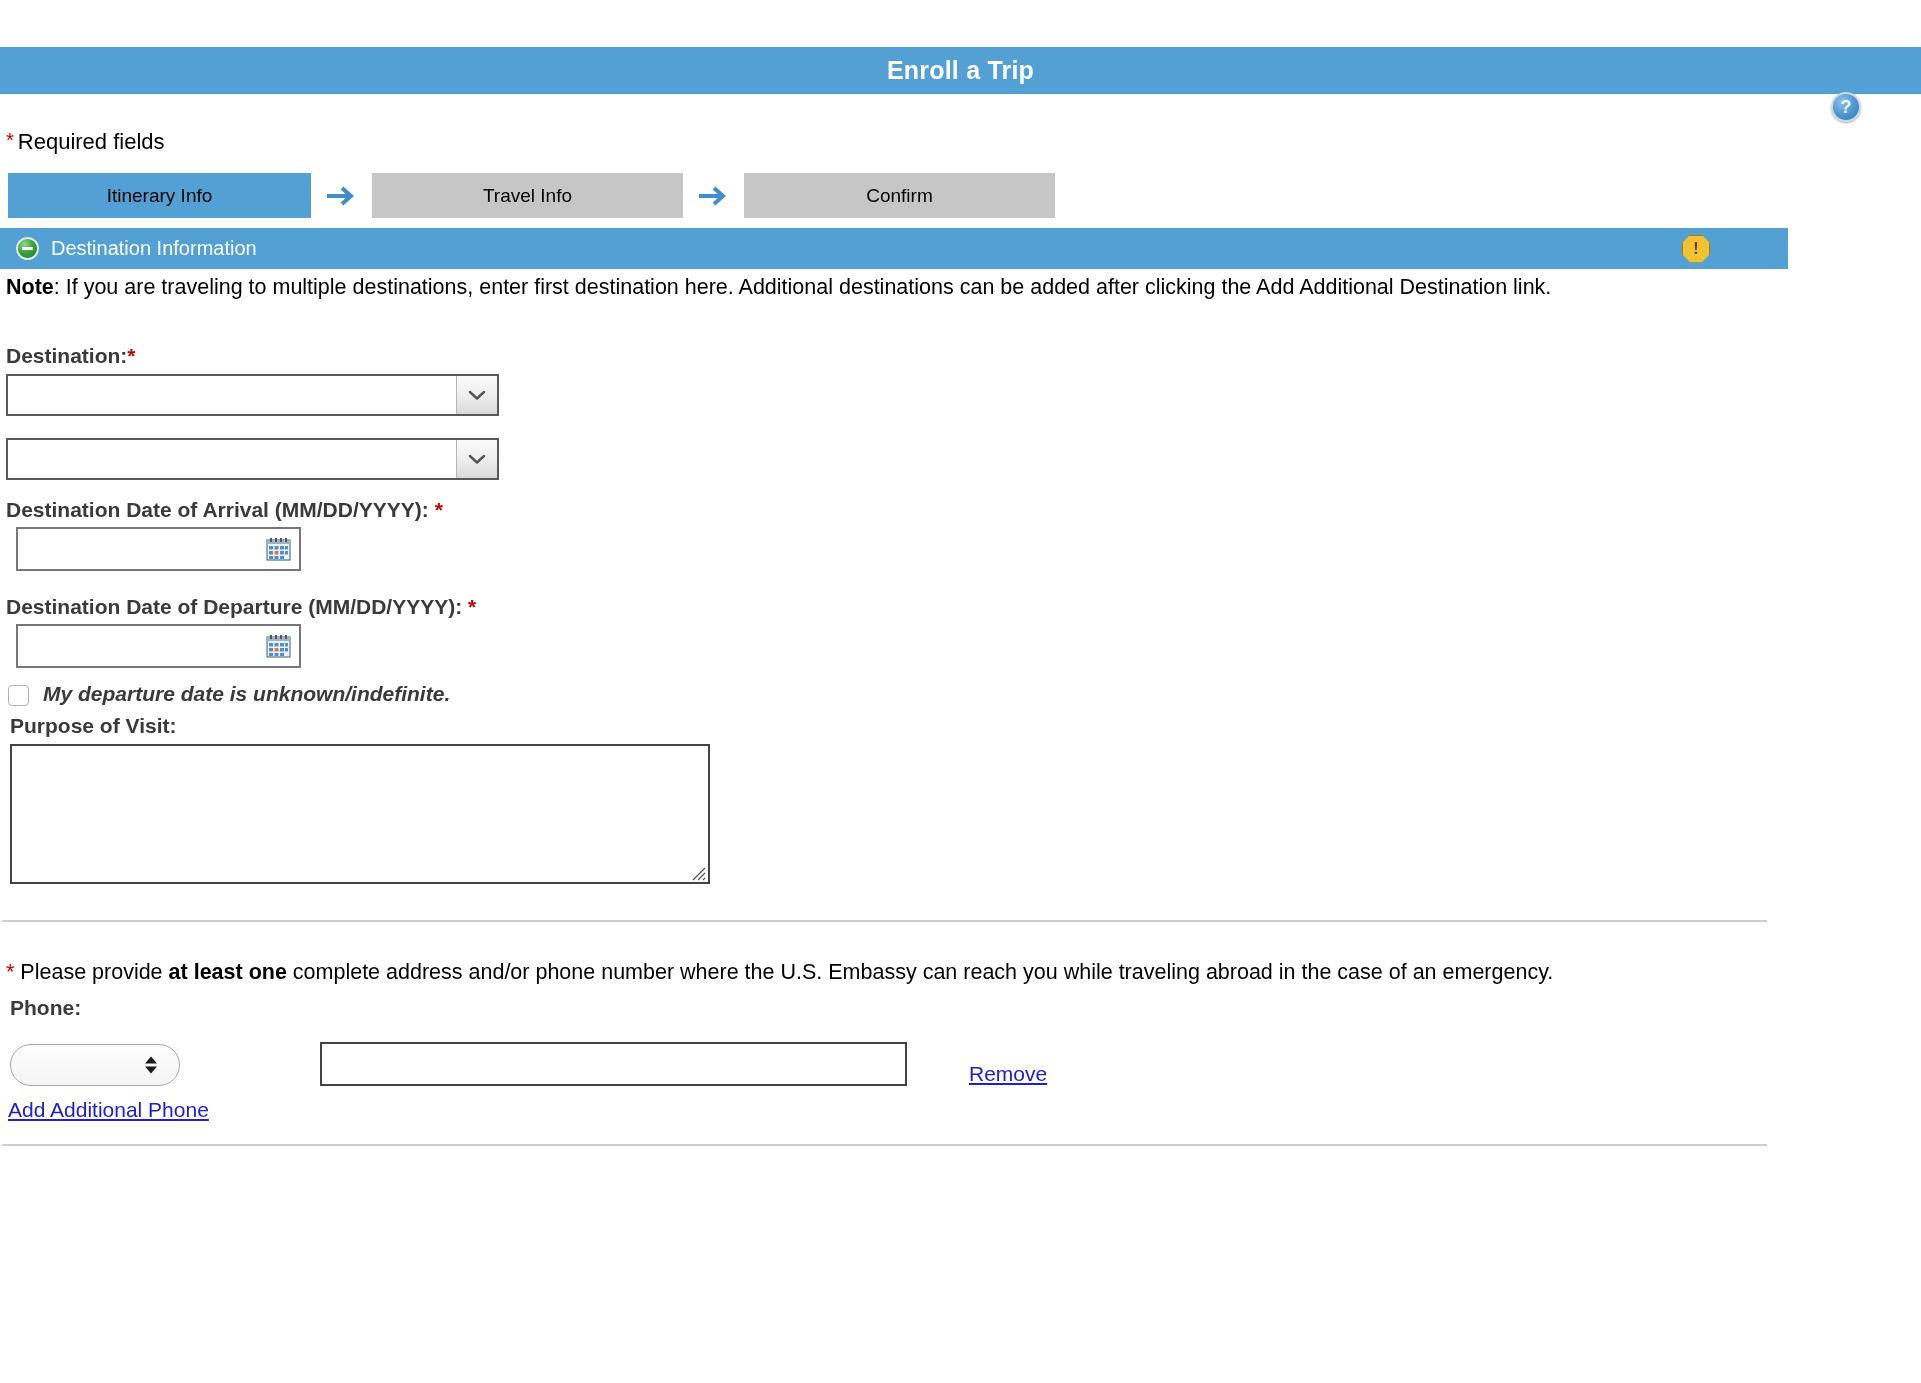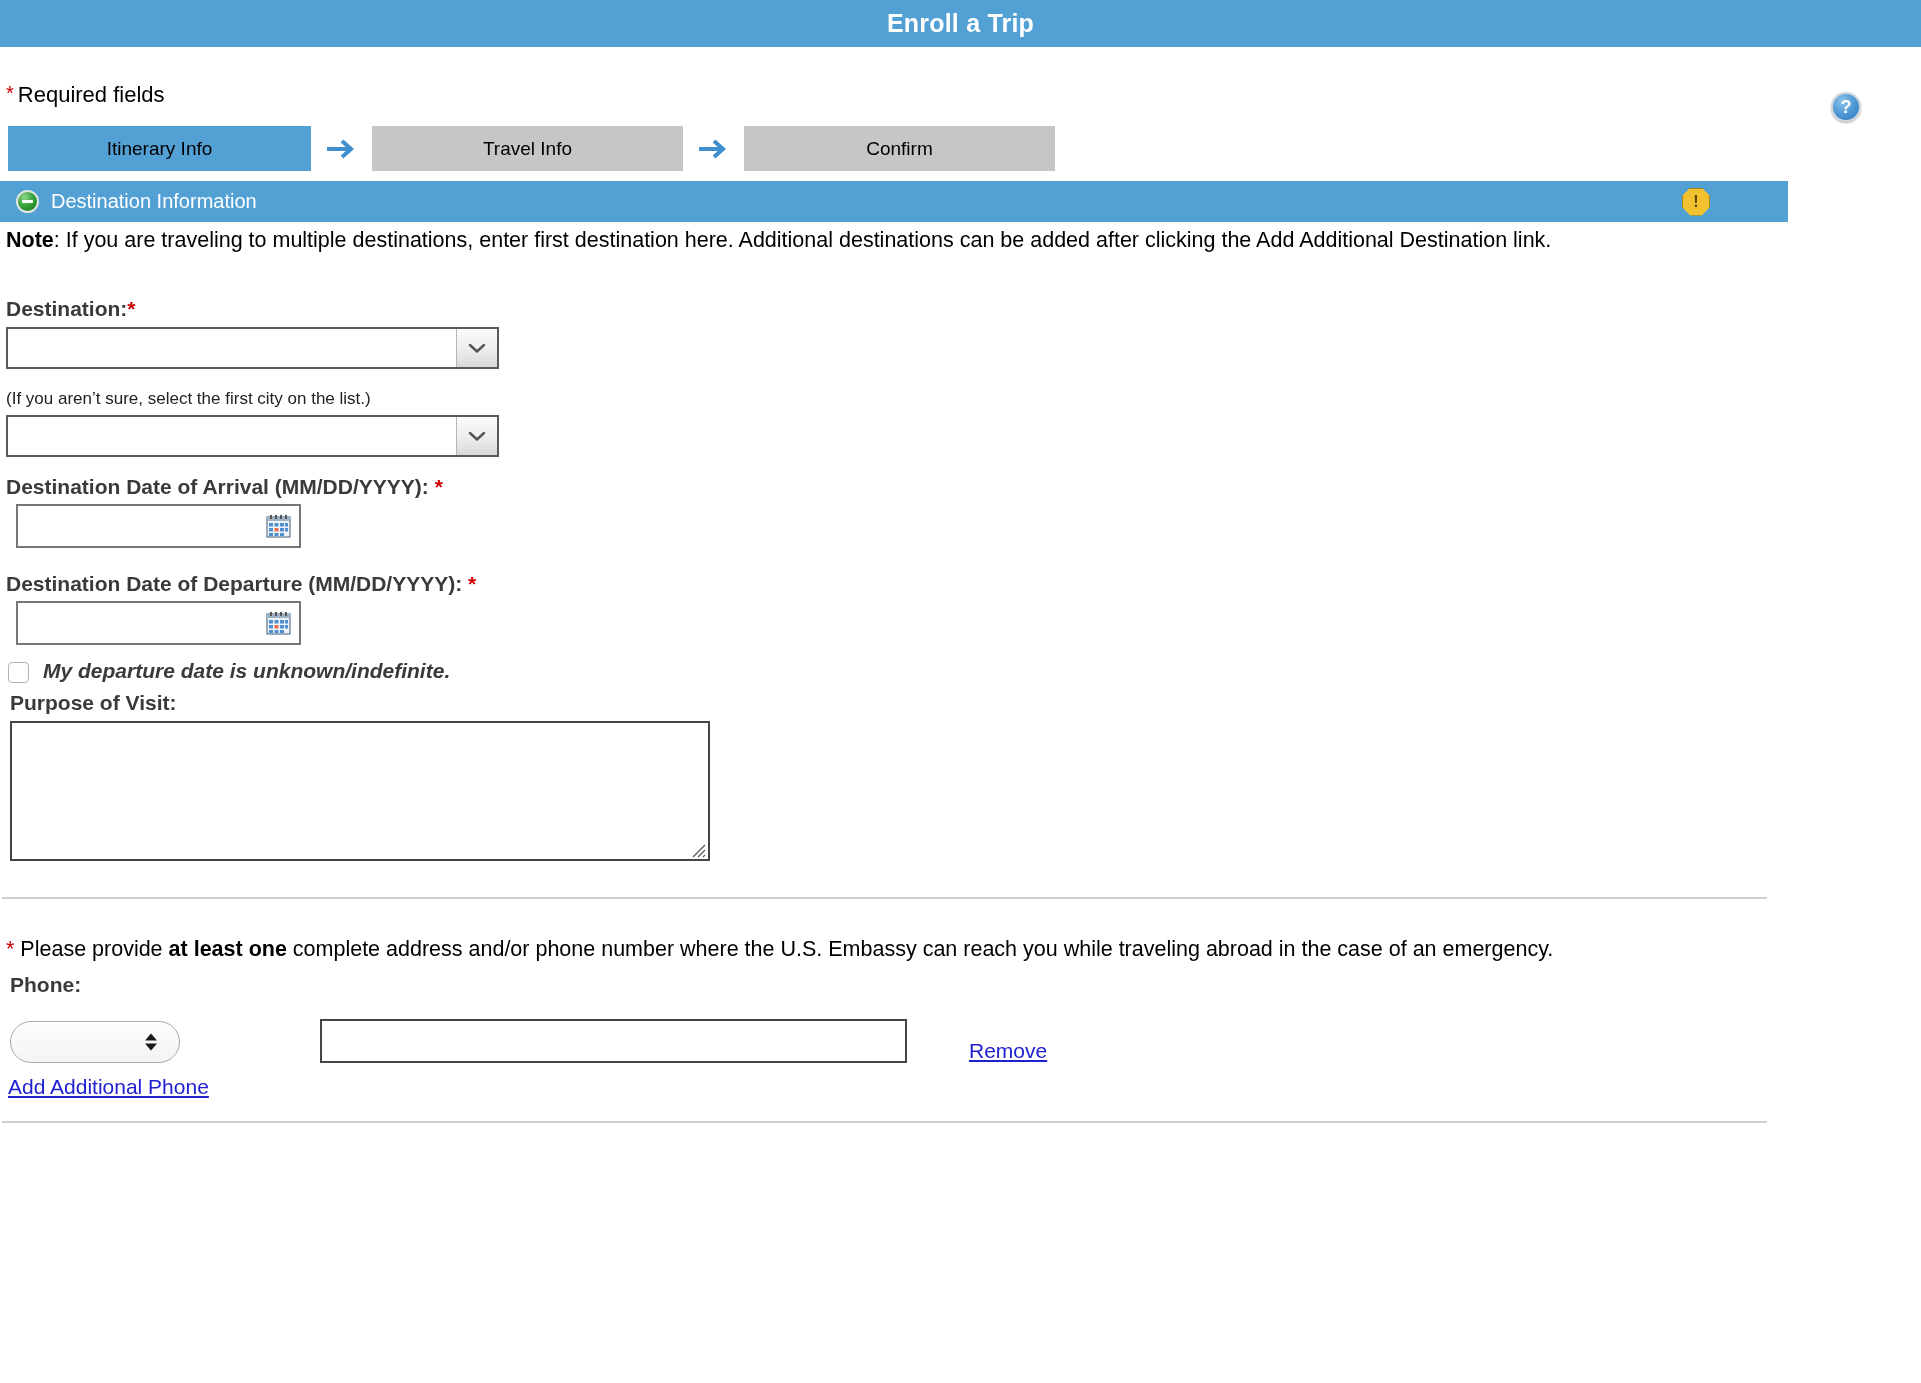--- a/index.html
+++ b/index.html
@@ -16,20 +16,21 @@
     position: relative;
   }
 
   
   .app-header {
     height: 47px;
     background: #52a0d4;
     display: flex;
     align-items: center;
     justify-content: center;
+    margin-top: 47px;
   }
   .app-title {
     color: #ffffff;
     font-size: 25px;
     font-weight: bold;
     letter-spacing: 0.2px;
   }
 
   
   .required-line {
@@ -428,21 +429,20 @@
     <div class="arrow">
       <svg width="20" height="14" viewBox="0 0 20 14">
         <path d="M3 4 L10 10.5 L17 4" stroke="#555" stroke-width="2.4" fill="none" stroke-linecap="round" stroke-linejoin="round"></path>
       </svg>
     </div>
   </div>
 </div>
 
 
 <div class="field-block" style="margin-top:22px;">
-  <div class="field-sub">(If you aren’t sure, select the first city on the list.)</div>
   <div class="wselect" style="margin-top:6px;">
     <div class="value" title=""></div>
     <div class="arrow">
       <svg width="20" height="14" viewBox="0 0 20 14">
         <path d="M3 4 L10 10.5 L17 4" stroke="#555" stroke-width="2.4" fill="none" stroke-linecap="round" stroke-linejoin="round"></path>
       </svg>
     </div>
   </div>
 </div>
 

